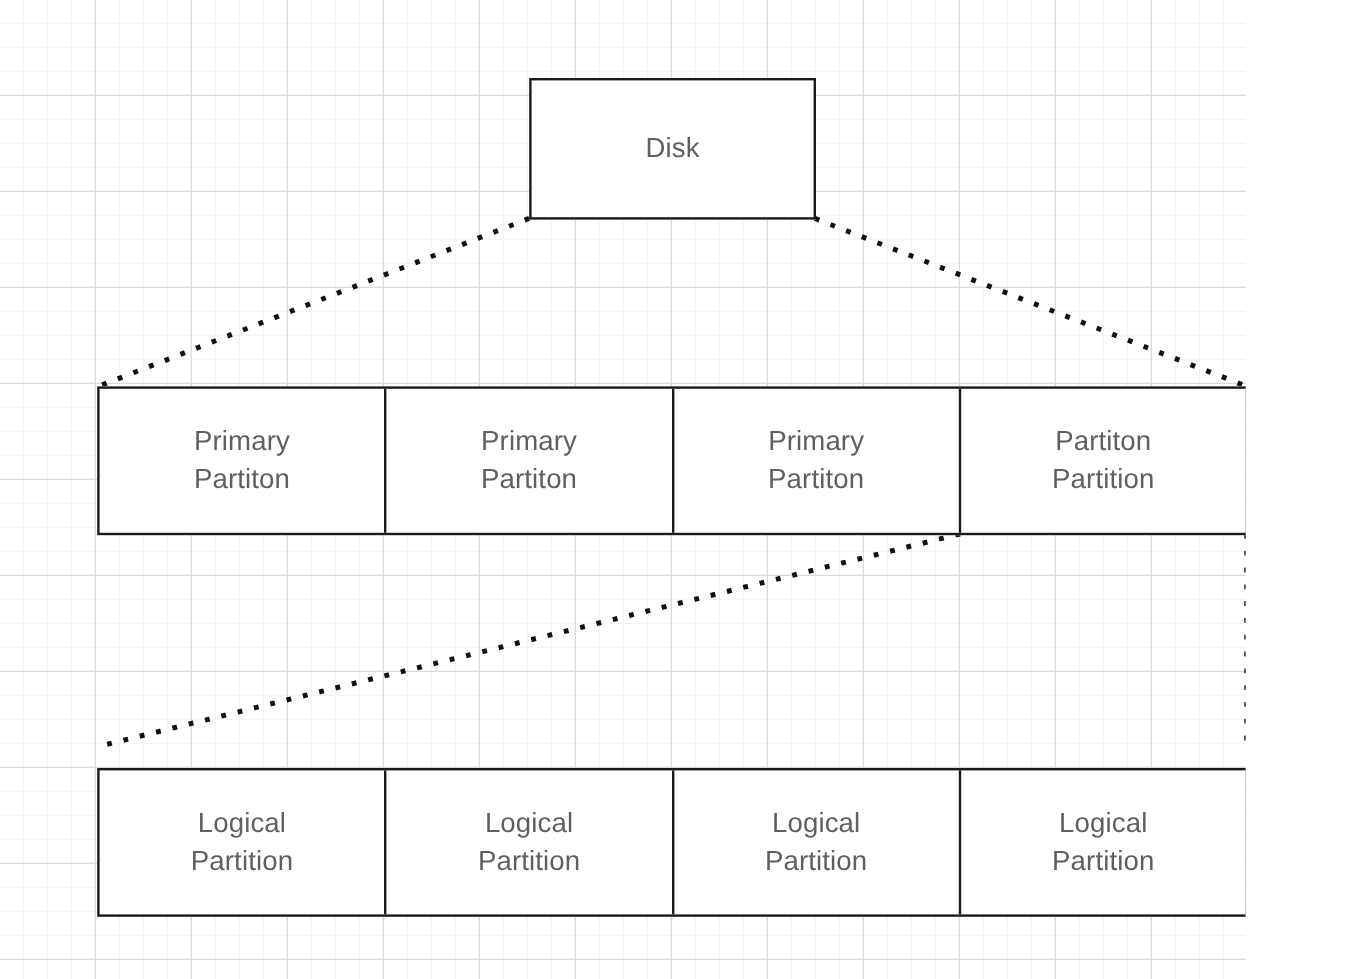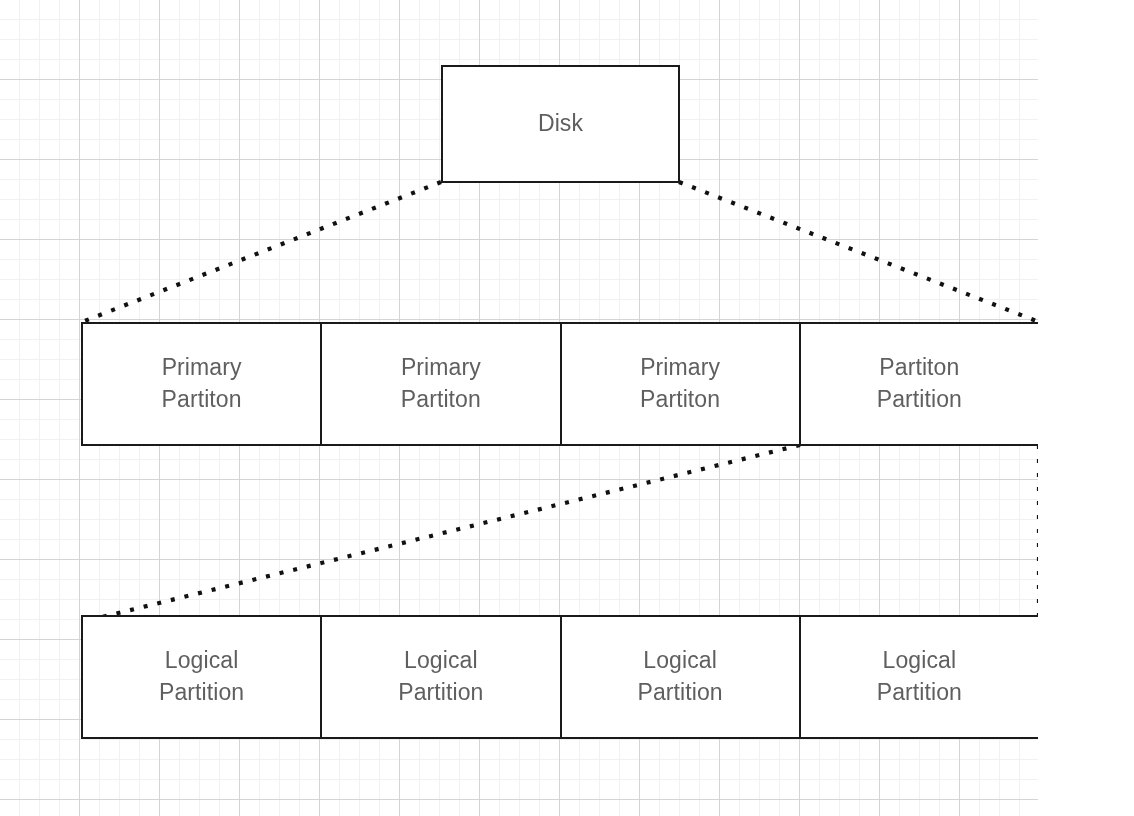--- a/index.html
+++ b/index.html
@@ -104,21 +104,21 @@
     <div class="cell">Primary
 Partiton</div>
     <div class="cell">Primary
 Partiton</div>
     <div class="cell">Primary
 Partiton</div>
     <div class="cell">Partiton
 Partition</div>
   </div>
 
-  <div class="row" style="left:81px; top:615px; width:959px; height:124px;">
+  <div class="row" style="left:81px; top:640px; width:959px; height:124px;">
     <div class="cell">Logical
 Partition</div>
     <div class="cell">Logical
 Partition</div>
     <div class="cell">Logical
 Partition</div>
     <div class="cell">Logical
 Partition</div>
   </div>
 

